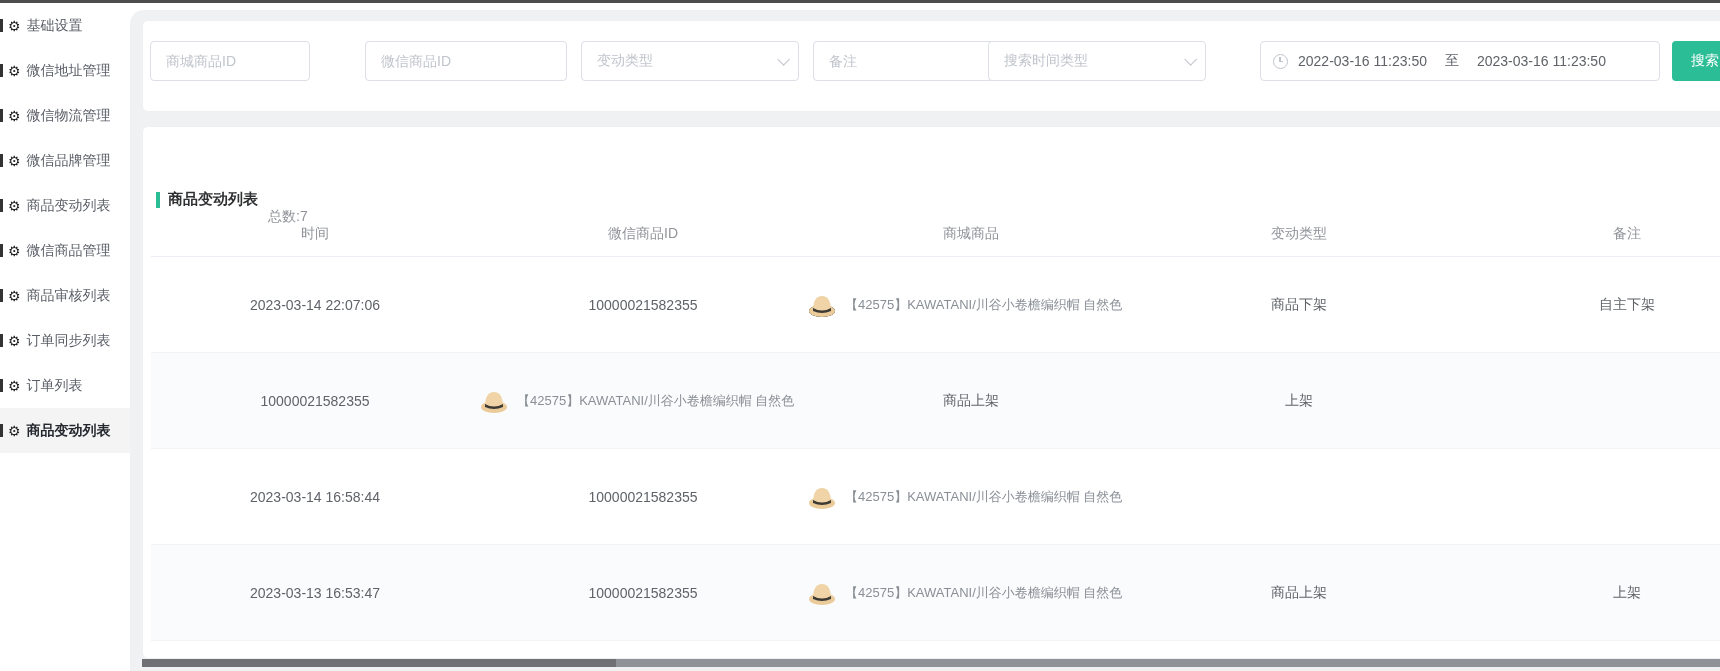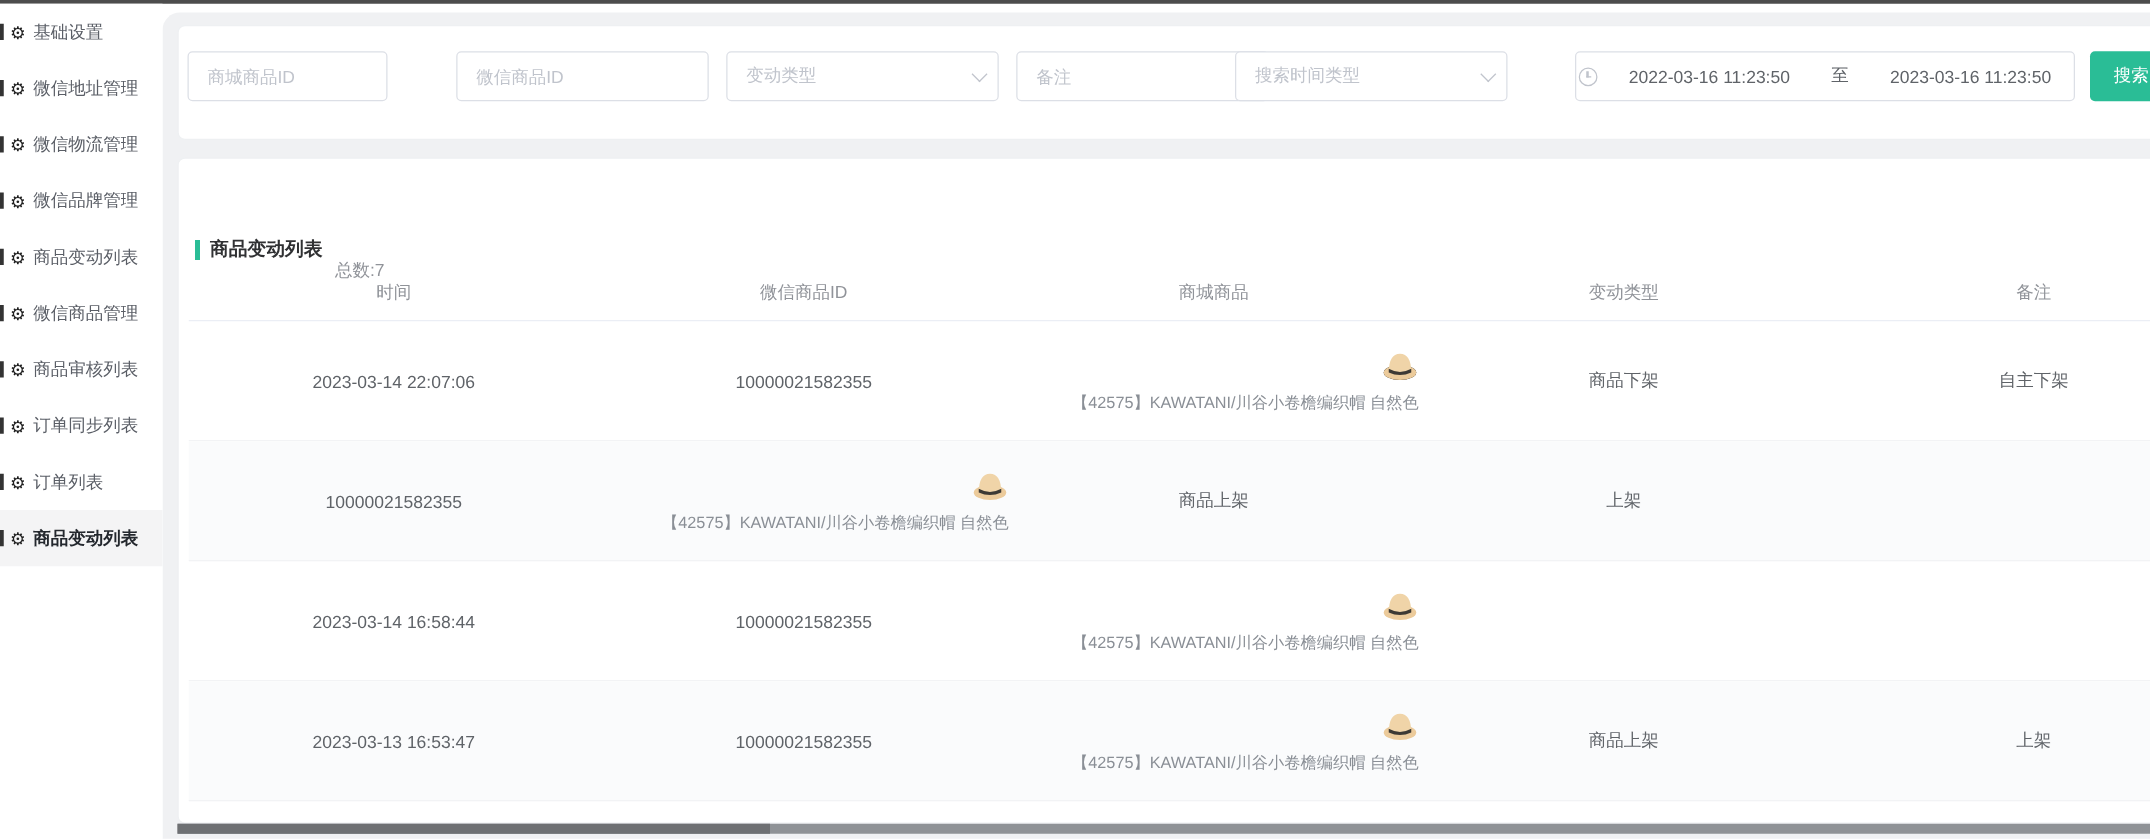--- a/index.html
+++ b/index.html
@@ -25,21 +25,21 @@
   .main-card  { left:142px; top:126px; width:1590px; height:533px; overflow:hidden; }
 
   
   .f-ctl { position:absolute; top:31px; height:40px; border:1px solid #dcdfe6; border-radius:4px;
     background:#fff; font-size:14px; display:flex; align-items:center; }
   input.f-ctl { padding:0 15px; color:#606266; outline:none; }
   input.f-ctl::placeholder { color:#c0c4cc; }
   .f-select { justify-content:space-between; padding:0 12px 0 15px; color:#c0c4cc; cursor:pointer; }
   .chev { width:9px; height:9px; border-right:1.5px solid #c0c4cc; border-bottom:1.5px solid #c0c4cc;
     transform:rotate(45deg) translateY(-3px); }
-  .f-date { padding:0 2px; color:#5f6368; gap:25px; cursor:pointer; }
+  .f-date { padding:0 12px; color:#5f6368; gap:10px; cursor:pointer; }
   .clock-icon { width:15px; height:15px; border:1.4px solid #c0c4cc; border-radius:50%; position:relative; flex:none; }
   .clock-icon::after { content:""; position:absolute; left:5px; top:2px; width:1.5px; height:5px; background:#c0c4cc; }
   .clock-icon::before { content:""; position:absolute; left:5px; top:6px; width:4px; height:1.5px; background:#c0c4cc; }
   .date-sep { color:#5f6368; padding:0 8px; }
   .search-btn { position:absolute; left:1672px; top:31px; width:82px; height:40px; background:#2abd96;
     color:#fff; font-size:14px; border:none; border-radius:4px; cursor:pointer; text-align:left; padding-left:19px; }
 
   
   .list-head { position:absolute; left:13px; top:46px; display:flex; align-items:center; }
   .accent-bar { width:4px; height:16px; background:#2abd96; margin-right:8px; }
@@ -47,21 +47,21 @@
   .list-total { font-size:14px; color:#909399; margin-left:10px;margin-top:35px; }
 
   
   .table { position:absolute; left:8px; top:84px; width:1640px; }
   .tr { display:flex; width:1640px; }
   .td, .th { width:328px; flex:none; text-align:center; }
   .thead { height:46px; align-items:center; border-bottom:1px solid #ebeef5; }
   .th { font-size:14px; color:#909399; font-weight:400; }
   .row { height:96px; align-items:center; border-bottom:1px solid #f2f3f5; font-size:14px; color:#5f6368; }
   .row.striped { background:#fafbfc; }
-  .prod { display:flex; flex-direction:column; align-items:flex-end; gap:8px; }
+  .prod { display:flex; flex-direction:row; align-items:center; gap:8px; }
   .prod-name { font-size:13px; color:#8a8f96; }
   .hat { width:30px; height:26px; }
 
   
   .hscroll-track { position:absolute; left:142px; right:0; bottom:4px; height:8px; background:#8f9296; z-index:5; }
   .hscroll-thumb { position:absolute; left:0; top:0; width:474px; height:8px; background:#6e7073; }
 </style>
 </head>
 <body>
 

